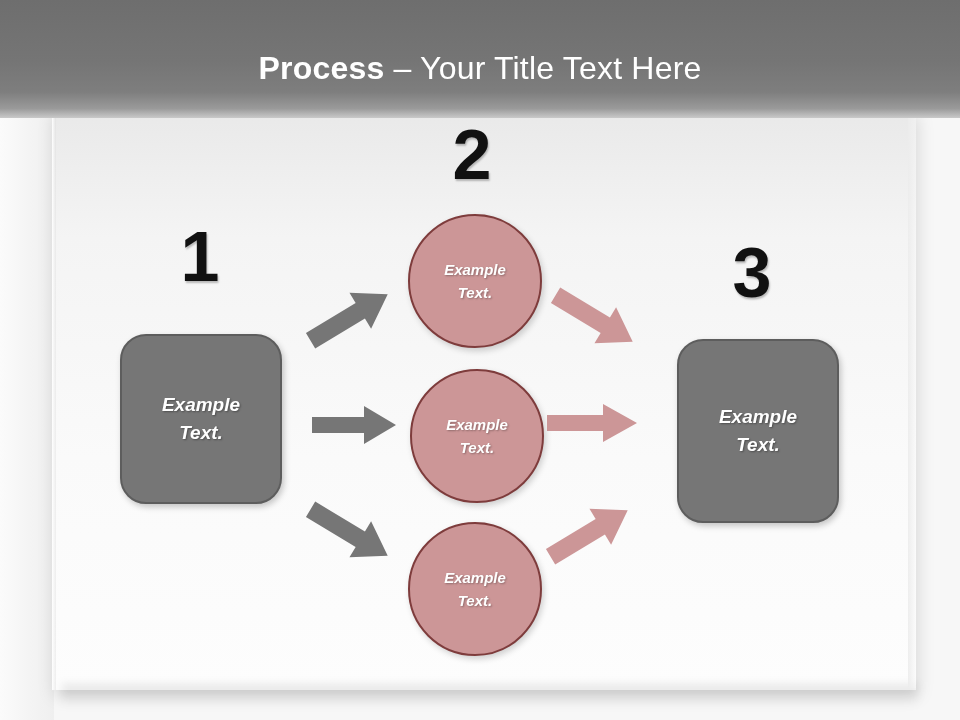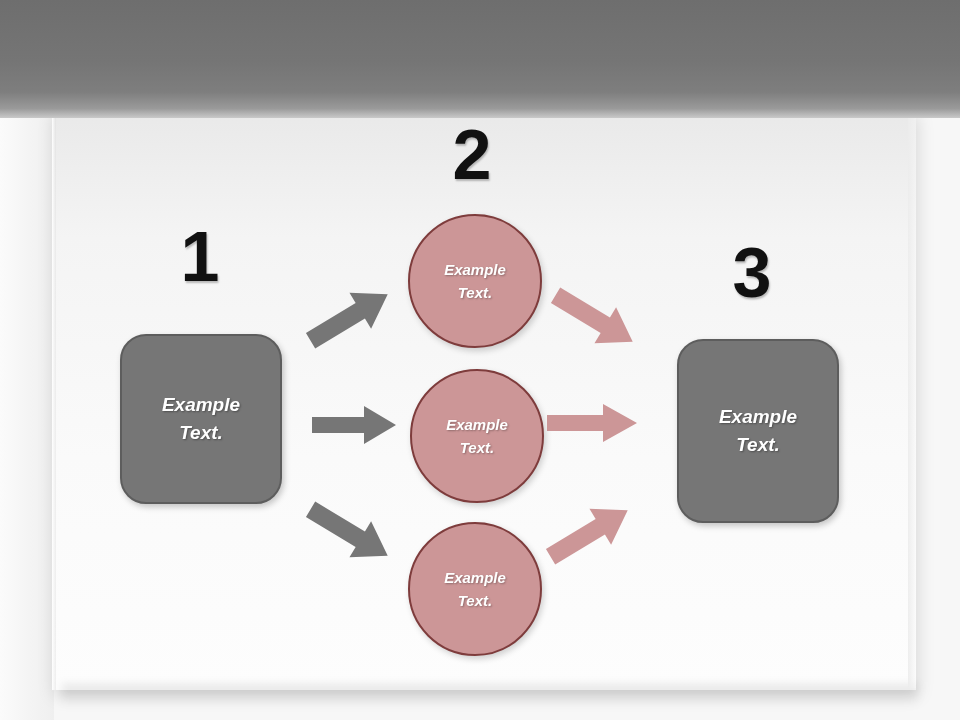--- a/index.html
+++ b/index.html
@@ -109,20 +109,23 @@
 
 <div id="slide">
 
   <div class="paper-left-gutter"></div>
   <div class="paper"></div>
   <div class="paper-shadow-bottom"></div>
   <div class="paper-inner-edge-left"></div>
   <div class="paper-inner-edge-right"></div>
 
   <div class="header"></div>
+  <div class="header-title">
+    <b>Process</b><span> – </span><span>Your Title Text Here</span>
+  </div>
 
   <div class="step-num" id="num1">1</div>
   <div class="step-num" id="num2">2</div>
   <div class="step-num" id="num3">3</div>
 
   <div class="gbox" id="box-start">
     <div class="gbox-label">Example
 Text.</div>
   </div>
 

